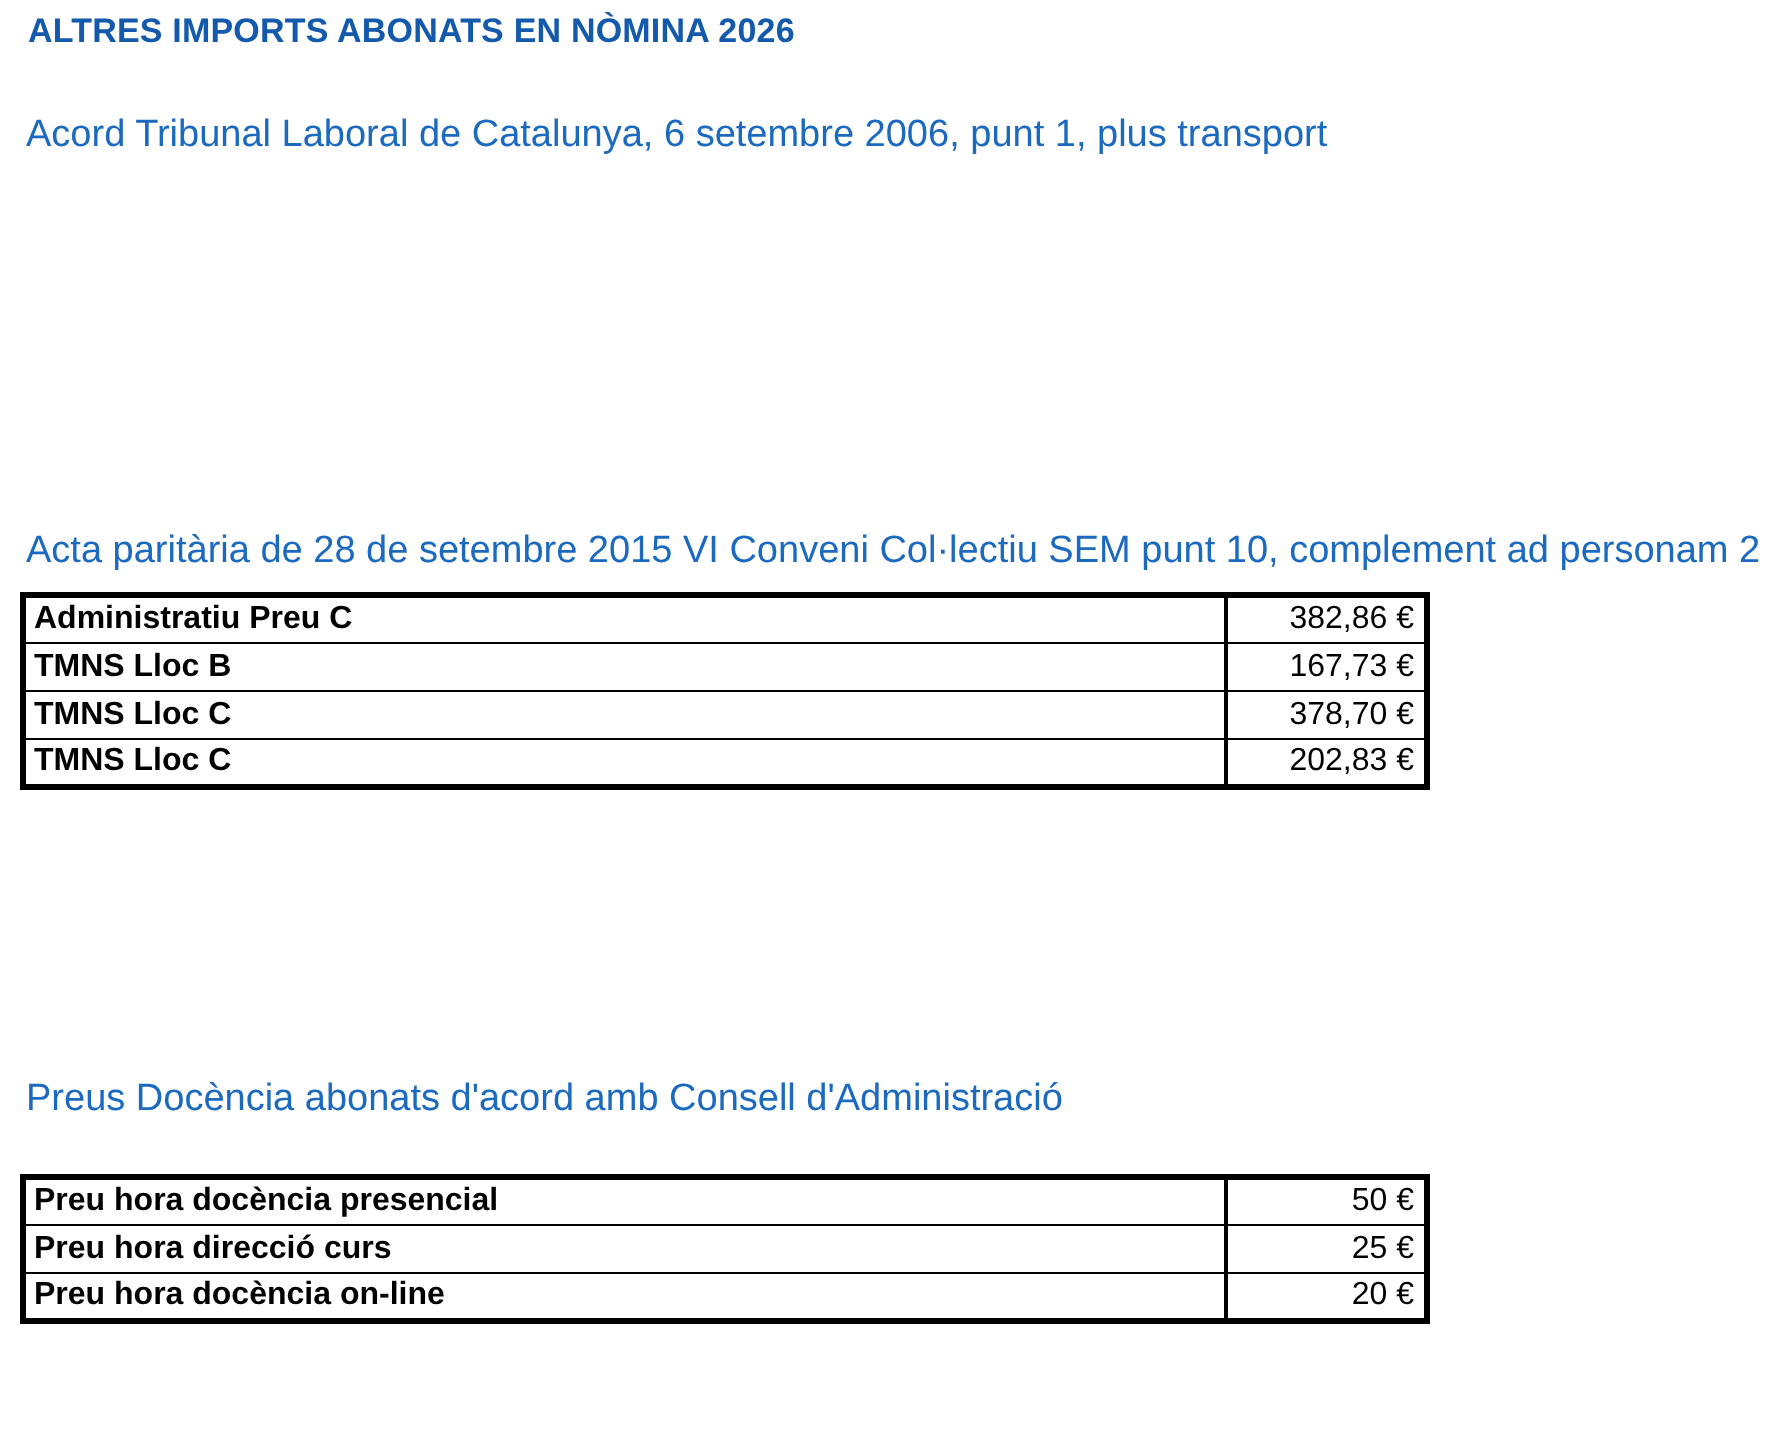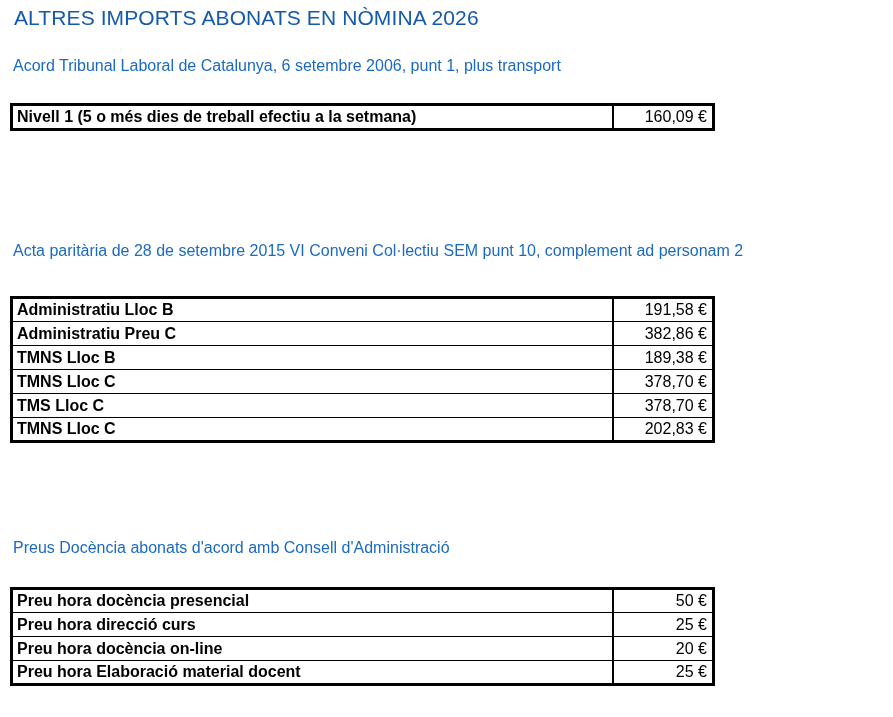--- a/index.html
+++ b/index.html
@@ -19,36 +19,36 @@
     position: relative;
     width: 893px;
     height: 717px;
     background: var(--bg);
     overflow: hidden;
   }
   .title {
     position: absolute;
     left: 14px;
     top: 6px;
-    font-size: 21px;
-    font-weight: normal;
+    font-size: 17px;
+    font-weight: bold;
     color: var(--title-blue);
     white-space: nowrap;
     letter-spacing: 0.1px;
   }
   .heading {
     position: absolute;
     left: 13px;
-    font-size: 16px;
+    font-size: 19px;
     font-weight: normal;
     color: var(--heading-blue);
     white-space: nowrap;
   }
   #heading-0 { top: 57px; }
-  #heading-1 { top: 242px; }
+  #heading-1 { top: 265px; }
   #heading-2 { top: 539px; }
 
   table.price-table {
     position: absolute;
     left: 10px;
     width: 702px;
     border-collapse: collapse;
     table-layout: fixed;
     background: var(--bg);
     border: 3px solid var(--text-black);
@@ -84,56 +84,44 @@
 </head>
 <body>
 
 <div class="page">
 
   <div class="title">ALTRES IMPORTS ABONATS EN NÒMINA 2026</div>
 
   <div class="heading" id="heading-0">Acord Tribunal Laboral de Catalunya, 6 setembre 2006, punt 1, plus transport</div>
   <table class="price-table" id="table-0">
     <tbody>
-  <tr>
-    <td class="label">Nivell 1 (5 o més dies de treball efectiu a la setmana)</td>
-    <td class="value">160,09 €</td>
-  </tr>
 
 
 </tbody>
   </table>
 
   <div class="heading" id="heading-1">Acta paritària de 28 de setembre 2015 VI Conveni Col·lectiu SEM punt 10, complement ad personam 2</div>
   <table class="price-table" id="table-1">
     <tbody>
-  <tr>
-    <td class="label">Administratiu Lloc B</td>
-    <td class="value">191,58 €</td>
-  </tr>
 
   <tr>
     <td class="label">Administratiu Preu C</td>
     <td class="value">382,86 €</td>
   </tr>
 
   <tr>
     <td class="label">TMNS Lloc B</td>
-    <td class="value">189,38 €</td>
+    <td class="value">167,73 €</td>
   </tr>
 
   <tr>
     <td class="label">TMNS Lloc C</td>
     <td class="value">378,70 €</td>
   </tr>
 
-  <tr>
-    <td class="label">TMS Lloc C</td>
-    <td class="value">378,70 €</td>
-  </tr>
 
   <tr>
     <td class="label">TMNS Lloc C</td>
     <td class="value">202,83 €</td>
   </tr>
 
 </tbody>
   </table>
 
   <div class="heading" id="heading-2">Preus Docència abonats d'acord amb Consell d'Administració</div>
@@ -148,20 +136,16 @@
   <tr>
     <td class="label">Preu hora direcció curs</td>
     <td class="value">25 €</td>
   </tr>
 
   <tr>
     <td class="label">Preu hora docència on-line</td>
     <td class="value">20 €</td>
   </tr>
 
-  <tr>
-    <td class="label">Preu hora Elaboració material docent</td>
-    <td class="value">25 €</td>
-  </tr>
 </tbody>
   </table>
 
 </div>
 
 </body></html>

